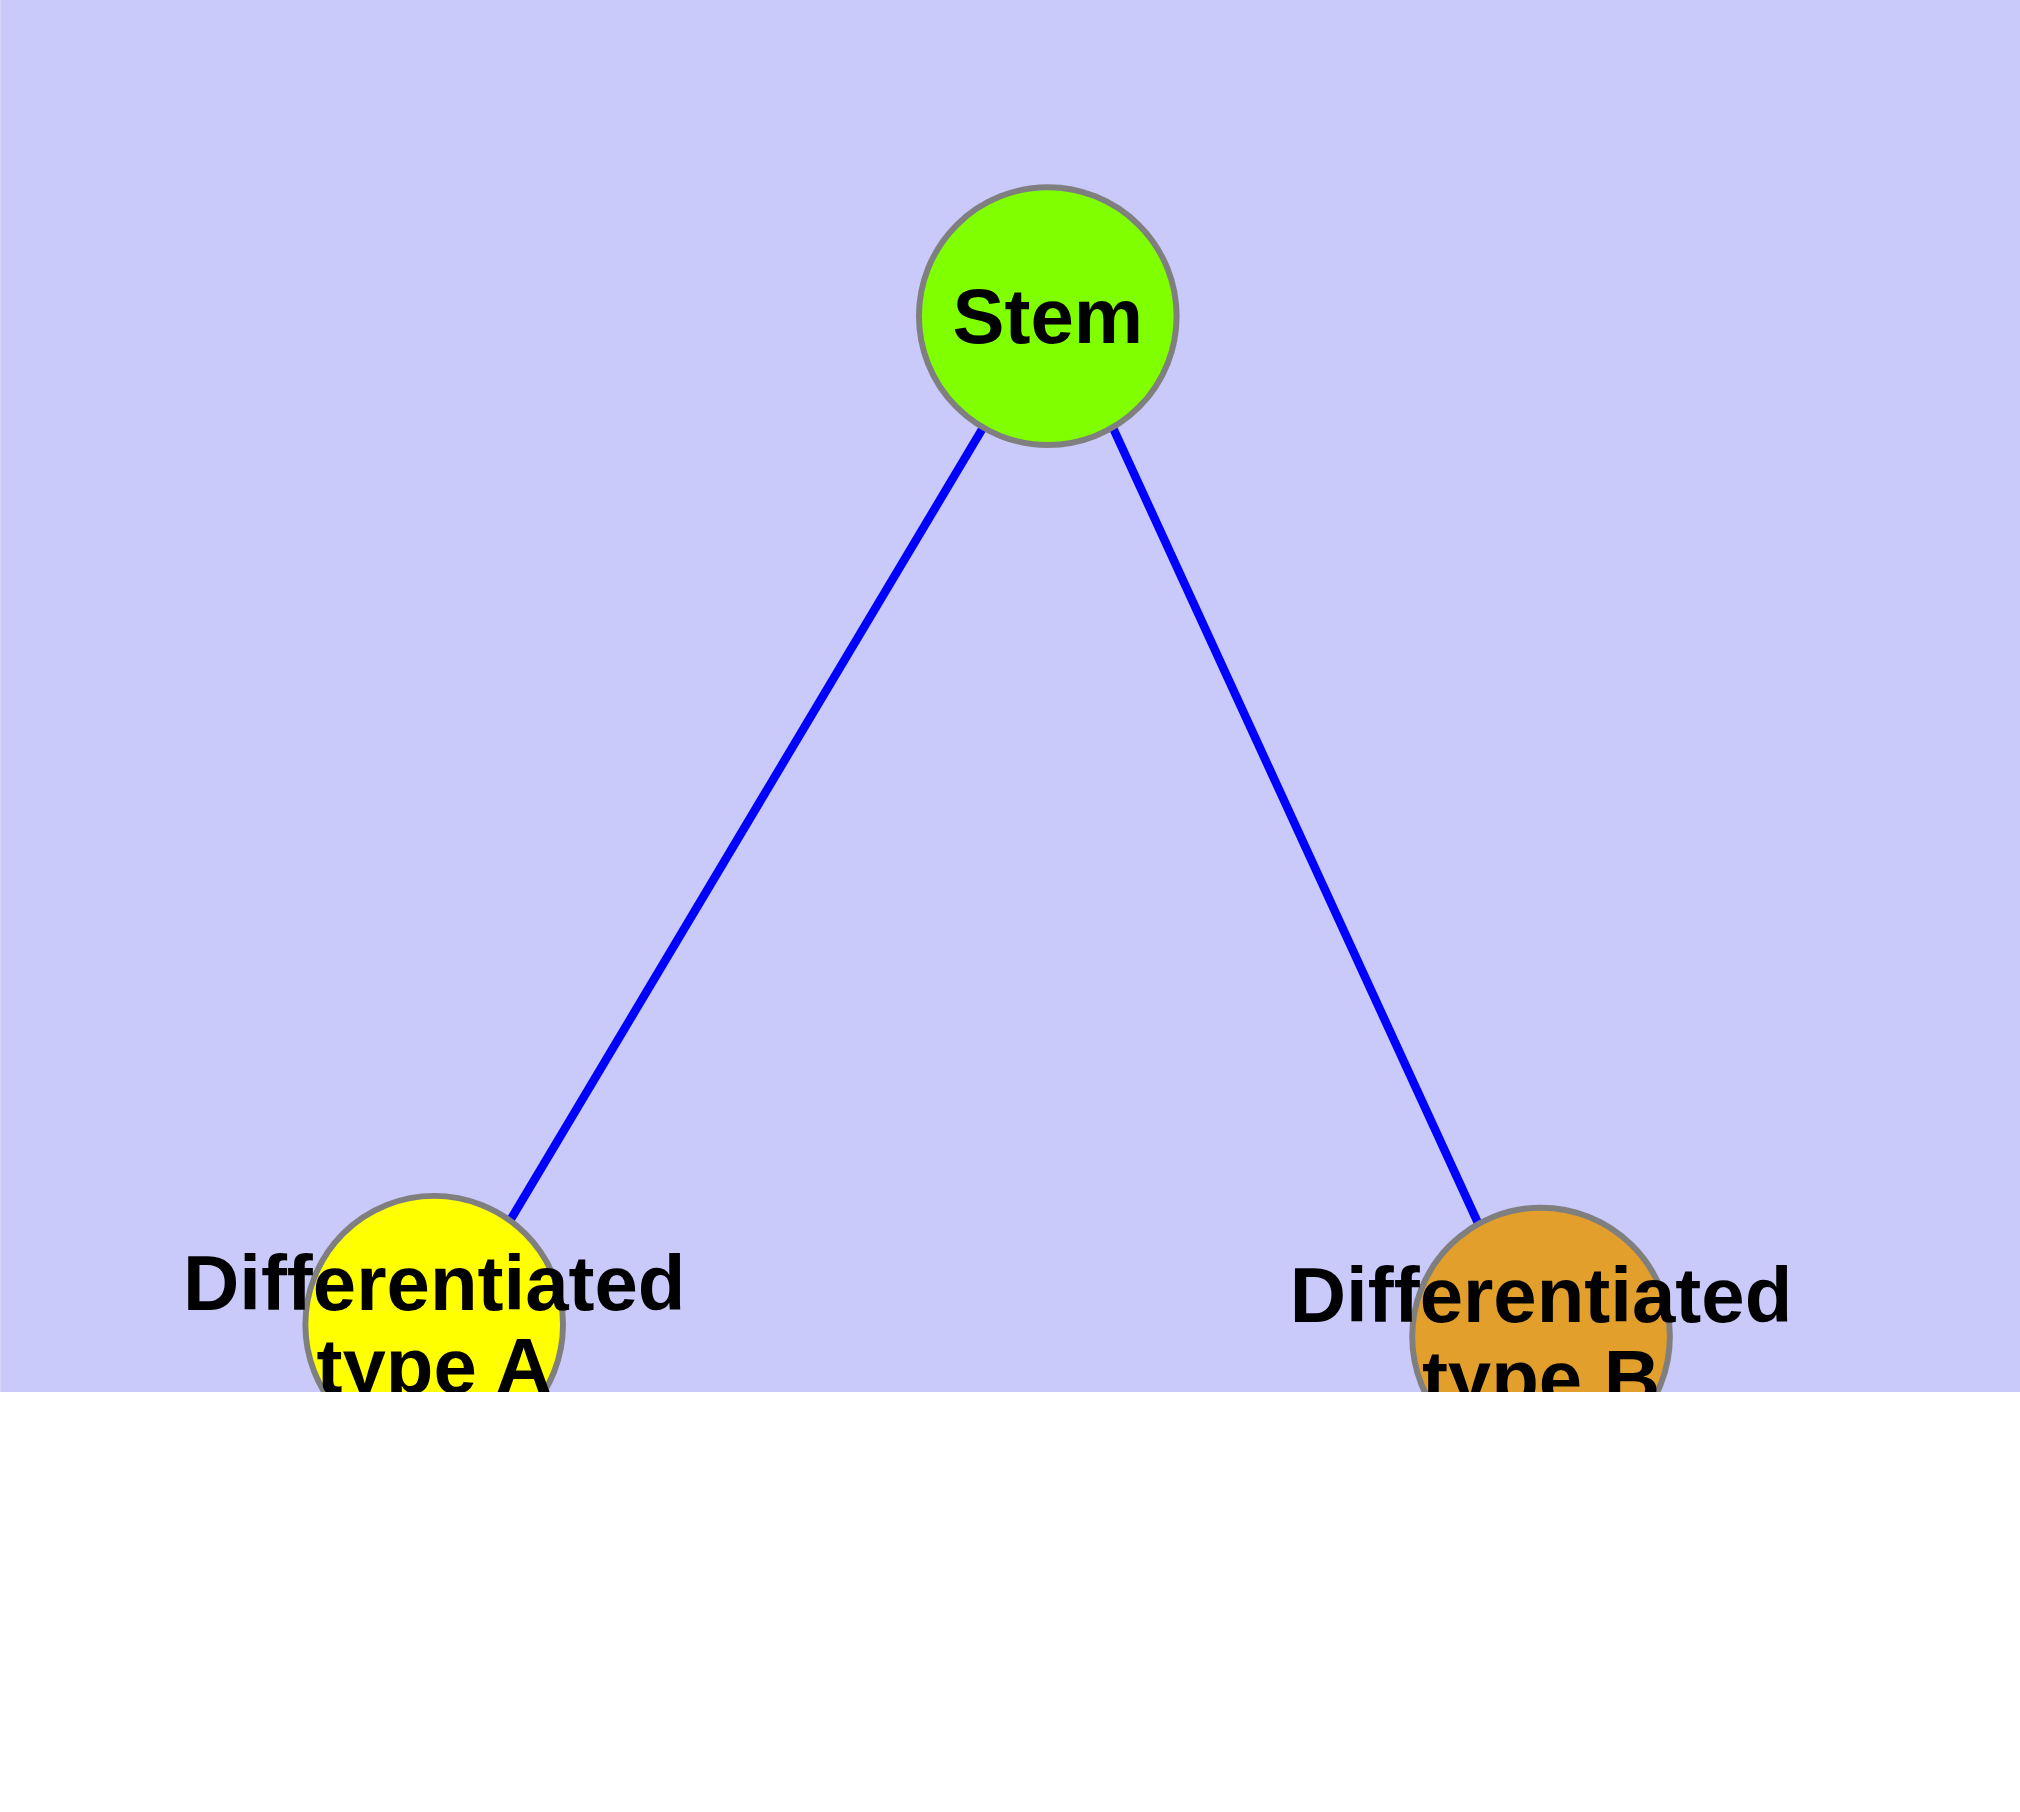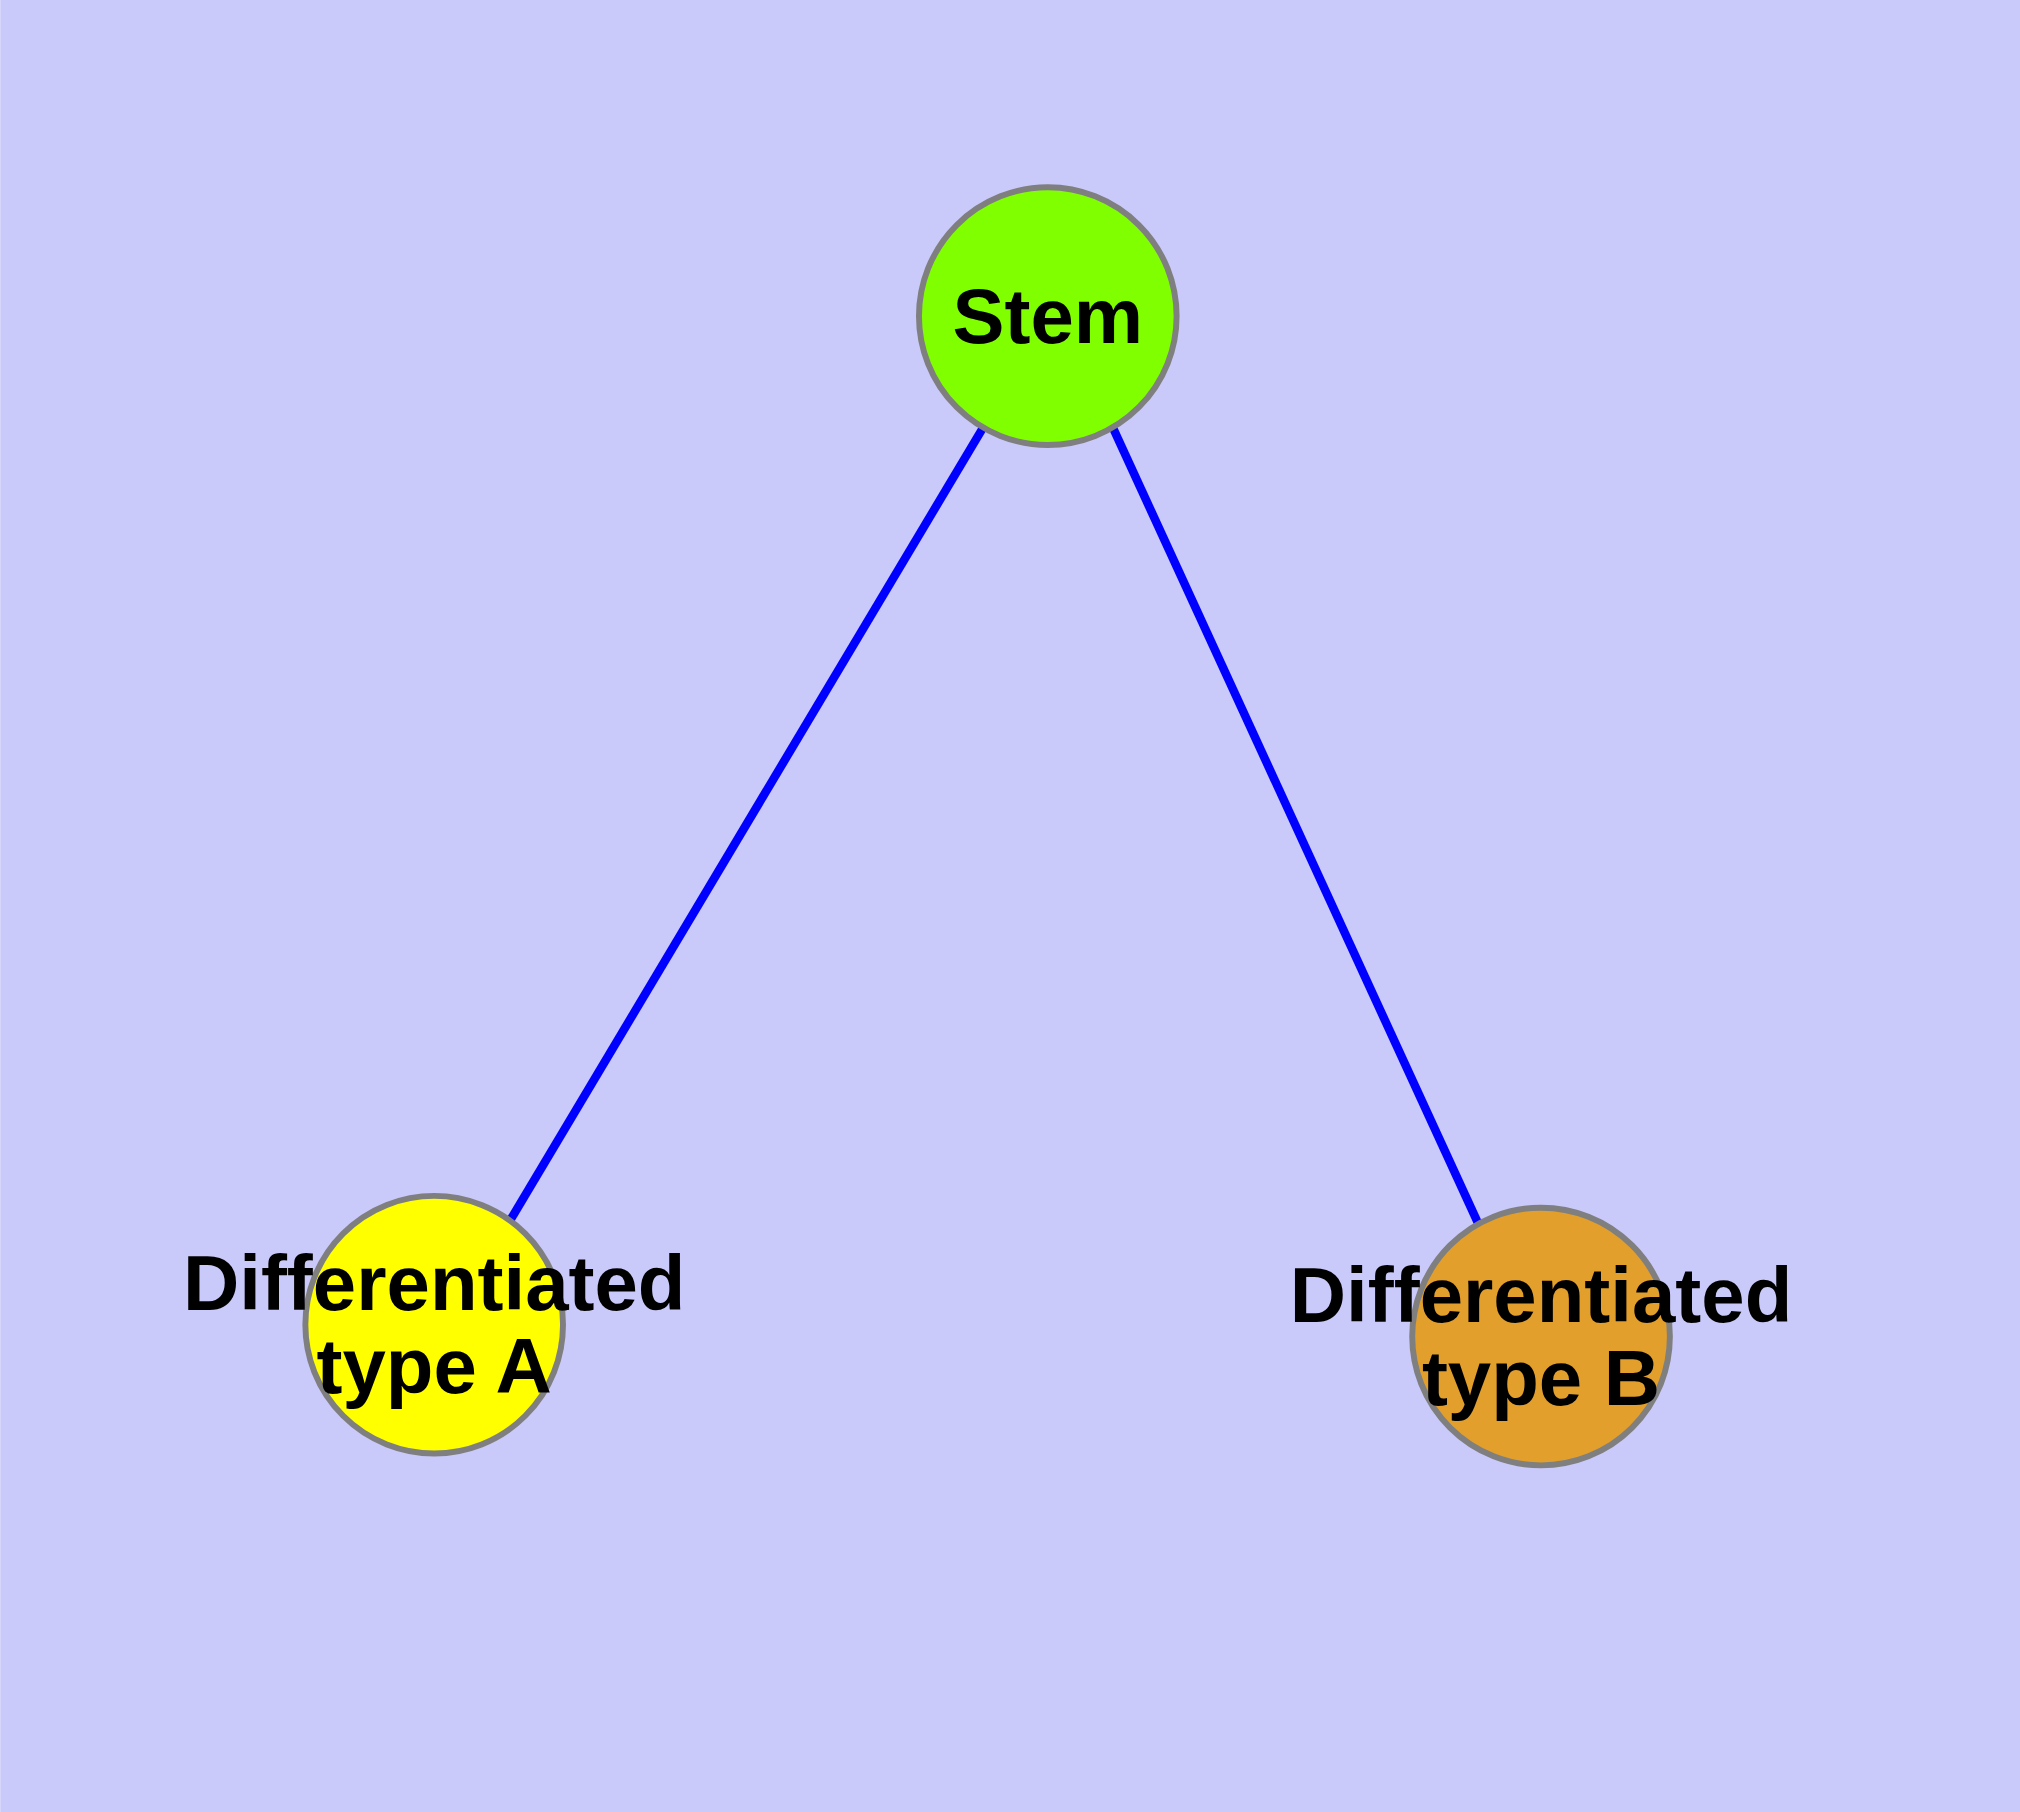--- a/index.html
+++ b/index.html
@@ -29,21 +29,21 @@
     font-family: "Liberation Sans", sans-serif;
     font-weight: bold;
     fill: #000000;
     text-anchor: middle;
     dominant-baseline: auto;
   }
 </style>
 </head>
 <body>
 
-<div id="canvas-wrap" style="width: 2021px; height: 1812px;">
+<div id="canvas-wrap" style="width: 2021px; height: 1392px;">
   <svg id="graph-svg" viewBox="0 0 2384 2138" xmlns="http://www.w3.org/2000/svg" style="width: 2021px; height: 1812px;">
     <rect id="bg-rect" x="0" y="0" width="2384" height="2138" fill="#c9c9fa"></rect>
     <g id="edges-group">
         <line x1="1160" y1="504" x2="601" y2="1441" stroke="#0000ff" stroke-width="10" stroke-linecap="butt" class="edge-line"></line>
         <line x1="1313" y1="505" x2="1744" y2="1444" stroke="#0000ff" stroke-width="10" stroke-linecap="butt" class="edge-line"></line>
       </g>
     <g id="nodes-group">
         <circle cx="1236" cy="373" r="152" fill="#80ff00" stroke="#7f7f7f" stroke-width="7" class="node-circle"></circle>
         <circle cx="512" cy="1563" r="152" fill="#ffff00" stroke="#7f7f7f" stroke-width="7" class="node-circle"></circle>
         <circle cx="1818" cy="1577" r="152" fill="#e39f2c" stroke="#7f7f7f" stroke-width="7" class="node-circle"></circle>

